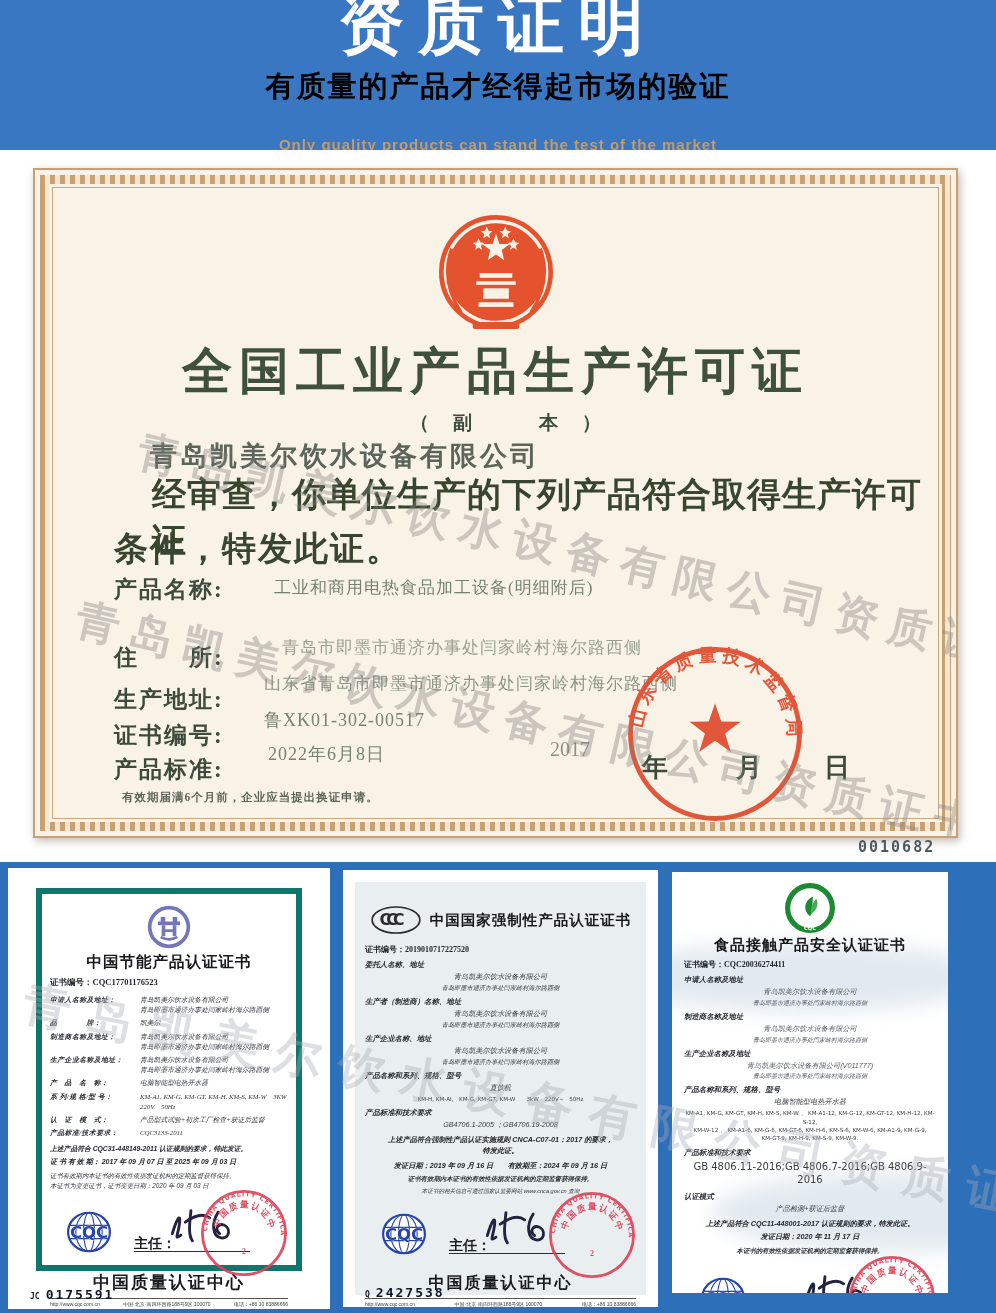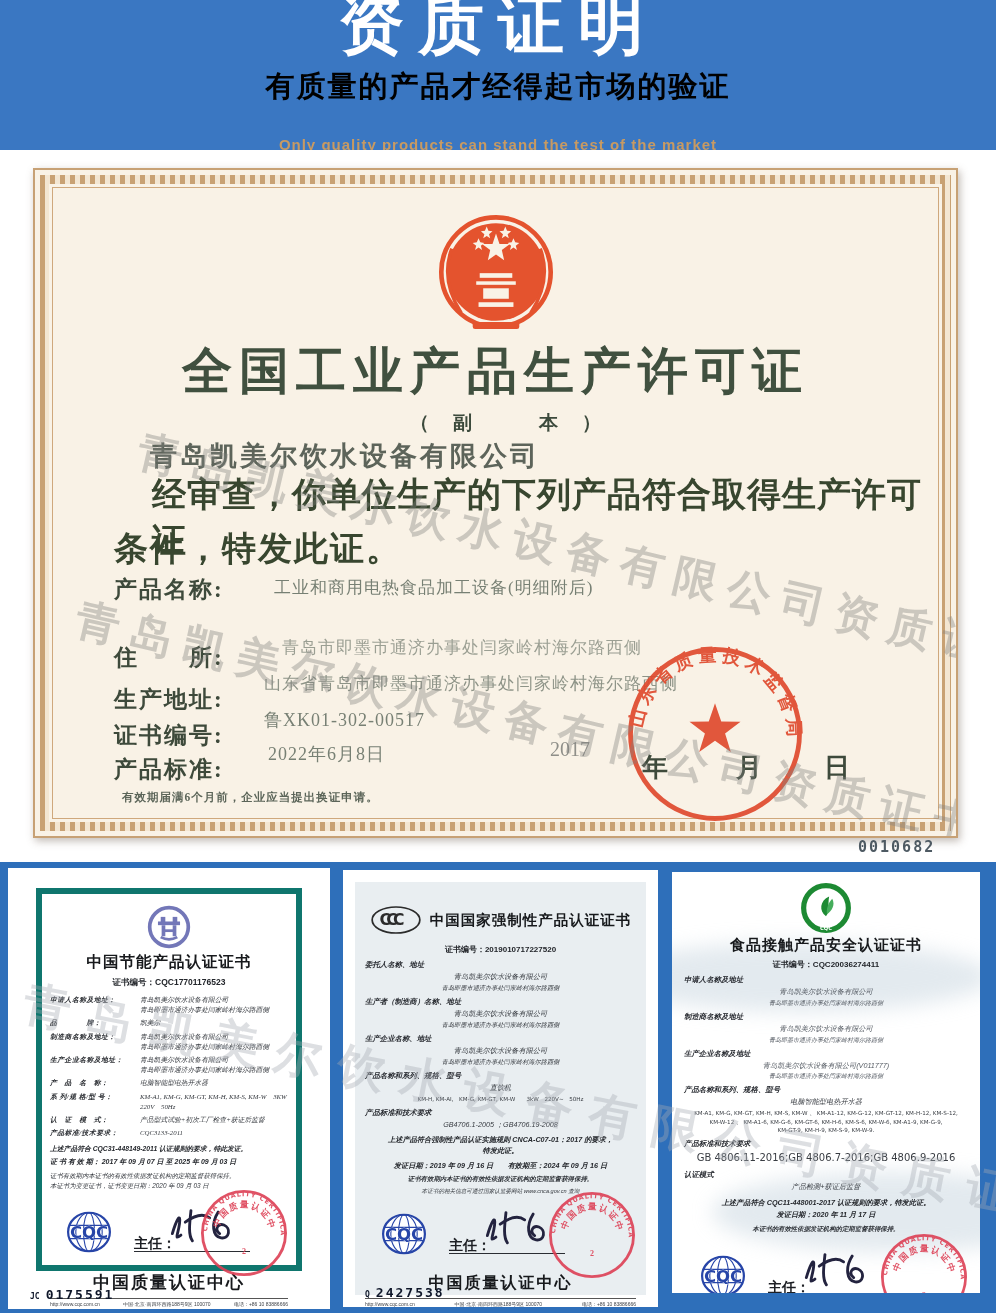--- a/index.html
+++ b/index.html
@@ -46,35 +46,35 @@
                 font-weight:bold; font-size:15px; letter-spacing:2px; }
 
   
   .certs-band { position:absolute; left:0; top:862px; width:996px; height:451px; background:#2e6fba; z-index:2; }
   .band-wm { position:absolute; left:30px; top:110px; white-space:nowrap; color:rgba(165,172,180,.38); font-size:47px;
              font-weight:bold; letter-spacing:17px; transform:rotate(11deg); transform-origin:left top;
              pointer-events:none; z-index:8; }
   .cert { position:absolute; background:#ffffff; overflow:hidden; }
   .cert-energy { left:8px; top:6px; width:322px; height:441px; }
   .cert-ccc { left:343px; top:8px; width:315px; height:437px; }
-  .cert-food { left:672px; top:10px; width:308px; height:421px; }
+  .cert-food { left:672px; top:10px; width:276px; height:421px; }
 
   
   .gold-frame { position:absolute; left:28px; top:20px; right:28px; bottom:38px; border:6px solid #0f766e; }
   .frame-content { position:absolute; inset:6px 8px; }
 
   .ccc-paper { position:absolute; inset:12px; background:#e9eef1; }
   .paper-content { position:absolute; inset:8px 10px; }
 
   .food-content { position:absolute; inset:6px 12px; }
   .cloud { position:absolute; background:rgba(185,202,214,.4); border-radius:50%; filter:blur(10px); pointer-events:none; }
 
   .c-logo { display:block; margin:4px auto 2px; }
   .c-title { text-align:center; font-weight:bold; color:#17191c; letter-spacing:1px; font-family:"Liberation Sans",sans-serif; }
-  .c-certno { text-align:center; font-weight:bold; color:#23262b; margin-top:4px; font-family:Liberation Sans, sans-serif; }
+  .c-certno { text-align:left; font-weight:bold; color:#23262b; margin-top:4px; font-family:Liberation Serif, serif; }
 
   .rows { margin-top:6px; font-family:"Liberation Serif",serif; }
   .row { display:flex; margin:3px 0; }
   .row .lbl { width:90px; flex:none; font-size:6.8px; font-weight:bold; font-style:italic; color:#2c2f34; letter-spacing:.5px; }
   .row .val { flex:1; font-size:6.8px; font-style:italic; color:#34383e; line-height:1.5; }
 
   .c-sec-h { text-align:left; font-size:7.4px; font-weight:bold; font-style:italic; color:#2a2d33; margin-top:5px; }
   .c-sec-l { text-align:center; font-size:7.2px; font-style:italic; color:#383c42; margin-top:2px; line-height:1.35; }
   .c-models { text-align:center; font-size:5.6px; color:#3a3e44; margin-top:2px; line-height:1.5; font-family:"DejaVu Sans",sans-serif; }
   .c-statement { text-align:center; font-size:7.2px; font-weight:bold; font-style:italic; color:#26292e; margin-top:6px; line-height:1.5; }

